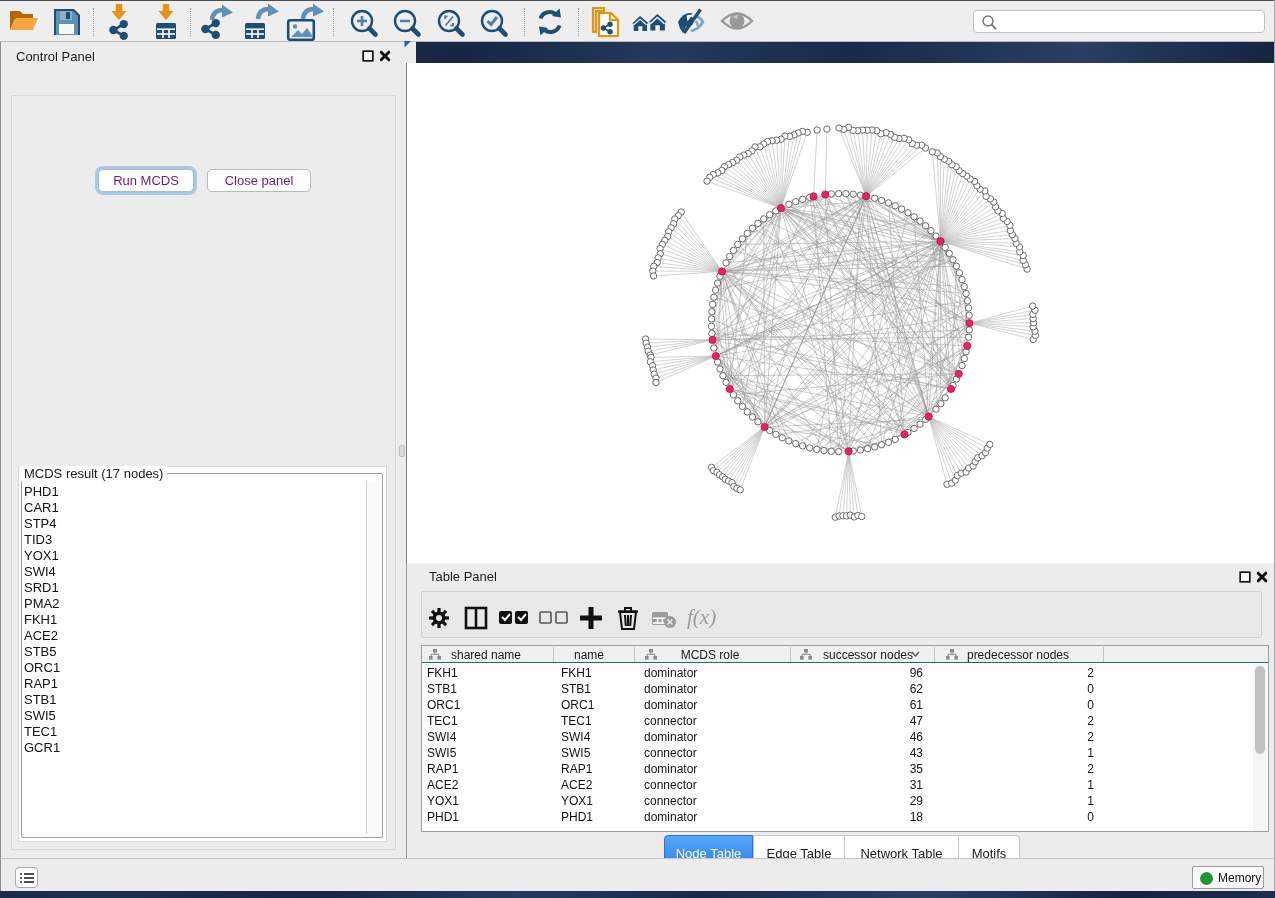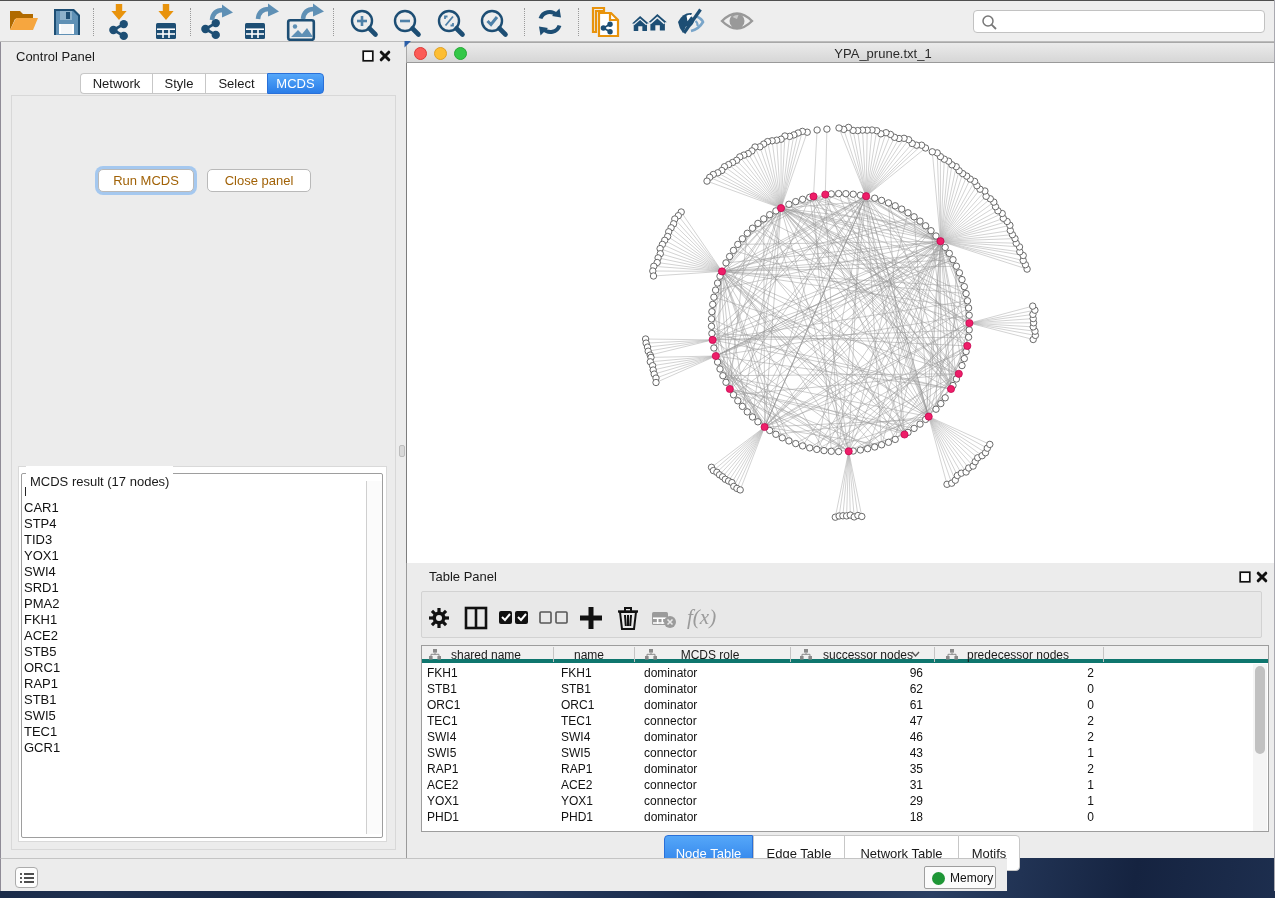--- a/index.html
+++ b/index.html
@@ -15,53 +15,53 @@
 #leftpanel { left:0; top:42px; width:416px; height:816px; background:#ececec; border-left:1px solid #8f8b96; }
 #cp-title { position:absolute; left:15px; top:7px; font-size:13px; color:#1a1a1a; }
 .tabs { position:absolute; top:31px; left:79px; height:21px; display:flex; font-size:13px; }
 .tab { background:#fff; border:1px solid #c7c7c7; border-right:none; display:flex; align-items:center; justify-content:center; color:#1a1a1a; }
 .tab:first-child { border-radius:4px 0 0 4px; }
 .tab.sel { background:linear-gradient(#55a7f9,#2a7de8); color:#fff; border:1px solid #2a70d8; border-radius:0 4px 4px 0; }
 #mcds-pane { position:absolute; left:10px; top:53px; width:385px; height:755px; background:#ececec; border:1px solid #d8d8d8; }
 #optlabel { position:absolute; left:0; width:100%; top:20px; text-align:center; font-size:13px; color:#1a1a1a; }
 #dropdown { position:absolute; left:37px; top:40px; width:313px; height:24px; background:#fff; border:1px solid #b9b9b9; border-radius:5px; font-size:13px; color:#111; }
 #dropdown .stepper { position:absolute; right:-1px; top:-1px; width:21px; height:24px; border-radius:5px; background:linear-gradient(#6cb0fb,#2a7de8); border:1px solid #2a70d8; }
-.btn { position:absolute; height:23px; background:#ffffff; border:1px solid #b9b9b9; border-radius:5px; font-size:13px; color:#a16207; display:flex; align-items:center; justify-content:center; }
+.btn { position:absolute; height:23px; background:#ffffff; border:1px solid #b9b9b9; border-radius:5px; font-size:13px; color:#701a75; display:flex; align-items:center; justify-content:center; }
 #runbtn { left:86px; top:73px; width:96px; box-shadow:0 0 0 3px #a5c8ef; }
 #closebtn { left:195px; top:73px; width:104px; }
 #resultwrap { position:absolute; left:17px; top:424px; width:369px; height:376px; background:#fff; border:1px solid #d9d9d9; }
 #groupborder { position:absolute; left:2px; top:6px; width:362px; height:365px; border:1px solid #9e9e9e; border-radius:2px; }
-#grouplabel { position:absolute; left:7px; top:-1px; background:#fff; padding:8px 4px; font-size:13px; color:#1a1a1a; }
+#grouplabel { position:absolute; left:1px; top:-1px; background:#fff; padding:0 4px; font-size:13px; color:#1a1a1a; }
 #resultwrap .items { position:absolute; left:5px; top:17px; line-height:16px; font-size:13px; color:#111; }
 #resultwrap .sb { position:absolute; left:347px; top:14px; width:17px; height:353px; border-left:1px solid #cfcfcf; background:#fbfbfb; }
 
 #netwin { left:406px; top:42px; width:869px; height:521px; }
 #nettitle { position:absolute; left:0; top:0; width:869px; height:21px; background:linear-gradient(#ebebeb,#d6d6d6); border:1px solid #a8a8a8; border-bottom:1px solid #9a9a9a; }
 #nettitle .t { position:absolute; top:3px; left:0; width:952px; text-align:center; font-size:13px; color:#2a2a2a; }
 .light { position:absolute; top:4px; width:13px; height:13px; border-radius:50%; }
 #netcanvas { position:absolute; left:0; top:21px; width:869px; height:500px; background:#fff; border-left:1px solid #7d7d7d; }
 
 #tablepanel { left:406px; top:563px; width:869px; height:295px; background:#ececec; border-left:1px solid #9a9a9a; }
 #tp-title { position:absolute; left:22px; top:6px; font-size:13px; color:#1a1a1a; }
 #tp-toolbar { position:absolute; left:14px; top:28px; width:841px; height:47px; background:#e8e8e8; border:1px solid #d2d2d2; border-radius:2px; }
 #tbl { position:absolute; left:14px; top:82px; width:848px; height:187px; background:#fff; border:1px solid #9d9d9d; }
-#thead { position:absolute; left:0; top:0; width:846px; height:17px; background:#f0f0f0; border-bottom:4px solid #0f766e; font-size:12px; color:#1a1a1a; }
+#thead { position:absolute; left:0; top:0; width:846px; height:17px; background:#f0f0f0; border-bottom:1px solid #0f766e; font-size:12px; color:#1a1a1a; }
 .hcell { position:absolute; top:1px; height:15px; display:flex; align-items:center; justify-content:center; }
 .hsep { position:absolute; top:1px; height:15px; border-left:1px solid #c4c4c4; }
 .trow { position:absolute; left:0; width:846px; height:16px; font-size:12px; color:#111; }
 .trow span { position:absolute; top:1px; }
 #vscroll { position:absolute; right:1px; top:18px; width:14px; height:167px; background:#f5f5f5; }
 #vthumb { position:absolute; left:2px; top:2px; width:10px; height:88px; background:#c1c1c1; border-radius:5px; }
 
 .btabs { position:absolute; left:257px; top:272px; height:36px; display:flex; font-size:13px; }
 .btab { background:#fff; border:1px solid #c7c7c7; border-right:none; display:flex; align-items:center; justify-content:center; color:#1a1a1a; }
 .btab.sel1 { border-radius:4px 0 0 4px; background:linear-gradient(#55a7f9,#2a7de8); color:#fff; border:1px solid #2a70d8; }
 .btab:last-child { border-right:1px solid #c7c7c7; border-radius:0 4px 4px 0; }
 
-#statusbar { left:0; top:858px; width:1007px; height:33px; background:#ececec; border-top:1px solid #c4c4c4; border-left:1px solid #8f8b96;text-align:center; }
+#statusbar { left:0; top:858px; width:1275px; height:33px; background:#ececec; border-top:1px solid #c4c4c4; border-left:1px solid #8f8b96;text-align:center; }
 #listicon { position:absolute; left:14px; top:8px; width:23px; height:21px; background:#fdfdfd; border:1px solid #ababab; border-radius:4px; }
 #membtn { position:absolute; right:11px; top:7px; width:72px; height:23px; background:#fbfbfb; border:1px solid #9e9e9e; border-radius:2px; font-size:12px; color:#111; }
 </style>
 </head>
 <body>
 
 <div id="toolbar" class="abs">
   <div class="tsep" style="left:93px"></div>
   <div class="tsep" style="left:190px"></div>
   <div class="tsep" style="left:333px"></div>
@@ -215,45 +215,33 @@
 </div>
 
 <div id="leftpanel" class="abs">
   <div id="cp-title">Control Panel</div>
   <svg class="abs" style="left:361px;top:8px" width="12" height="12" viewBox="0 0 12 12">
       <rect x="1.2" y="1.2" width="9.6" height="9.6" fill="#fff" stroke="#111" stroke-width="1.7"></rect>
     </svg>
   <svg class="abs" style="left:378px;top:8px" width="12" height="12" viewBox="0 0 12 12">
       <path d="M2.2 2.2 L9.8 9.8 M9.8 2.2 L2.2 9.8" stroke="#111" stroke-width="3" stroke-linecap="round"></path>
     </svg>
-  <div class="tabs">
-    <div class="tab" style="width:72px">Network</div>
-      <div class="tab" style="width:53px">Style</div>
-      <div class="tab" style="width:62px">Select</div>
-      <div class="tab sel" style="width:57px">MCDS</div>
-  </div>
   <div id="mcds-pane">
     <div class="btn" id="runbtn">Run MCDS</div>
     <div class="btn" id="closebtn">Close panel</div>
   </div>
   <div id="resultwrap">
     <div class="items">PHD1<br>CAR1<br>STP4<br>TID3<br>YOX1<br>SWI4<br>SRD1<br>PMA2<br>FKH1<br>ACE2<br>STB5<br>ORC1<br>RAP1<br>STB1<br>SWI5<br>TEC1<br>GCR1</div>
     <div class="sb"></div>
     <div id="groupborder"></div>
     <div id="grouplabel">MCDS result (17 nodes)</div>
   </div>
 </div>
 
 <div id="netwin" class="abs">
-  <div id="nettitle">
-    <div class="light" style="left:7px;background:#fc5b57;border:1px solid #dd3a36;"></div>
-    <div class="light" style="left:27px;background:#fdbe33;border:1px solid #dfa023;"></div>
-    <div class="light" style="left:47px;background:#33c748;border:1px solid #24a834;"></div>
-    <div class="t">YPA_prune.txt_1</div>
-  </div>
   <div id="splitdot" style="position:absolute;left:430px;top:508px;width:8px;height:5px;background:#d6d6d6;border:1px solid #bbb"></div>
   <div id="netcanvas"><svg width="869" height="500" viewBox="0 0 869 500">
 <g stroke="#b5b5b5" stroke-width="0.6">
 <line x1="315.0" y1="208.4" x2="274.2" y2="149.0"></line>
 <line x1="315.0" y1="208.4" x2="271.3" y2="152.7"></line>
 <line x1="315.0" y1="208.4" x2="267.8" y2="156.0"></line>
 <line x1="315.0" y1="208.4" x2="266.6" y2="160.8"></line>
 <line x1="315.0" y1="208.4" x2="264.1" y2="164.8"></line>
 <line x1="315.0" y1="208.4" x2="261.7" y2="168.8"></line>
 <line x1="315.0" y1="208.4" x2="260.6" y2="173.5"></line>

